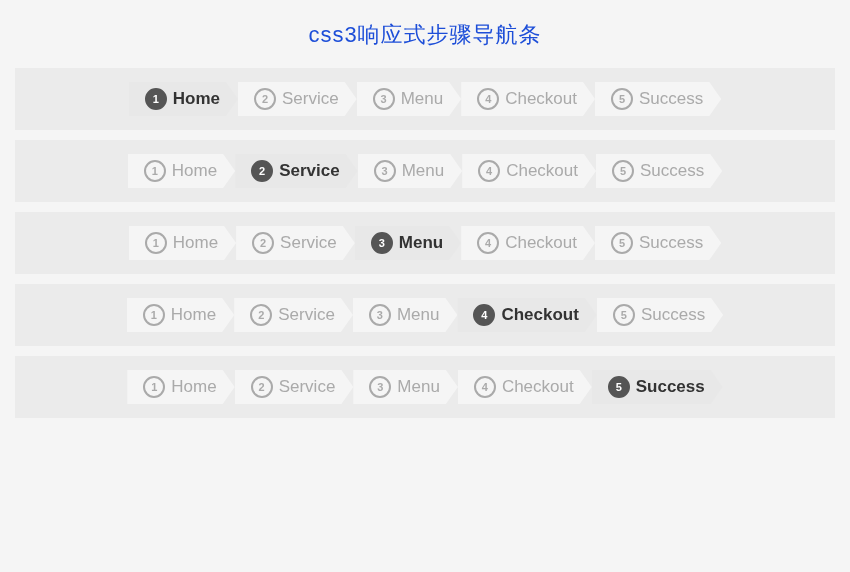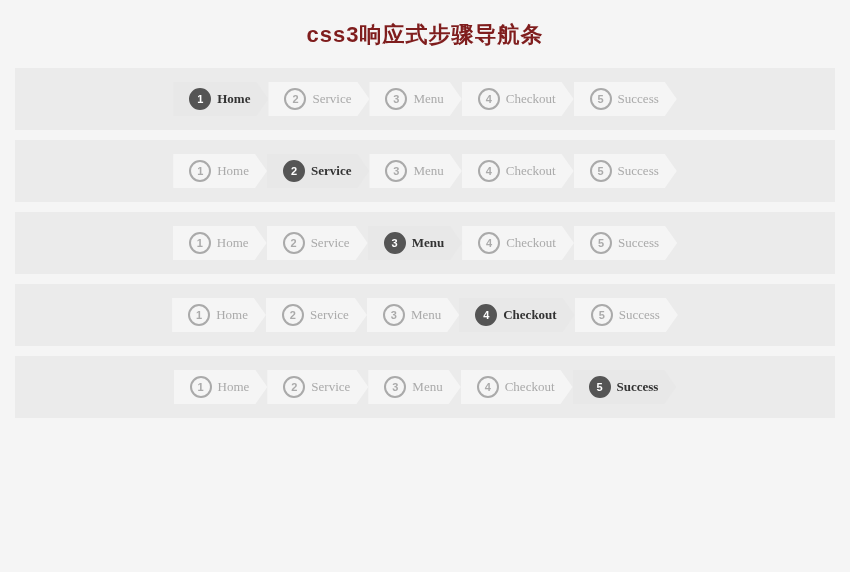--- a/index.html
+++ b/index.html
@@ -9,23 +9,23 @@
       font-family: "Microsoft YaHei", Arial, sans-serif;
       display: flex;
       flex-direction: column;
       align-items: center;
       min-height: 572px;
       padding: 20px 0;
     }
 
     .page-title {
       font-size: 22px;
-      color: #7f1d1d;
+      color: #1d4ed8;
       margin-bottom: 18px;
-      font-weight: bold;
+      font-weight: normal;
       letter-spacing: 1px;
     }
 
     .nav-row {
       background: #ebebeb;
       width: 820px;
       padding: 14px 20px;
       margin-bottom: 10px;
       display: flex;
       align-items: center;
@@ -84,22 +84,21 @@
       background: transparent;
     }
 
     .step-item.active .step-circle {
       background: #555;
       border-color: #555;
       color: #fff;
     }
 
     .step-label {
-      font-size: 13px;
-      font-family: Liberation Serif, serif;
+      font-size: 17px;
     }
   </style>
 </head>
 <body>
 
 <h1 class="page-title">css3响应式步骤导航条</h1>
 
 <div id="nav-container">
     <div class="nav-row">
       <ul class="breadcrumb">

